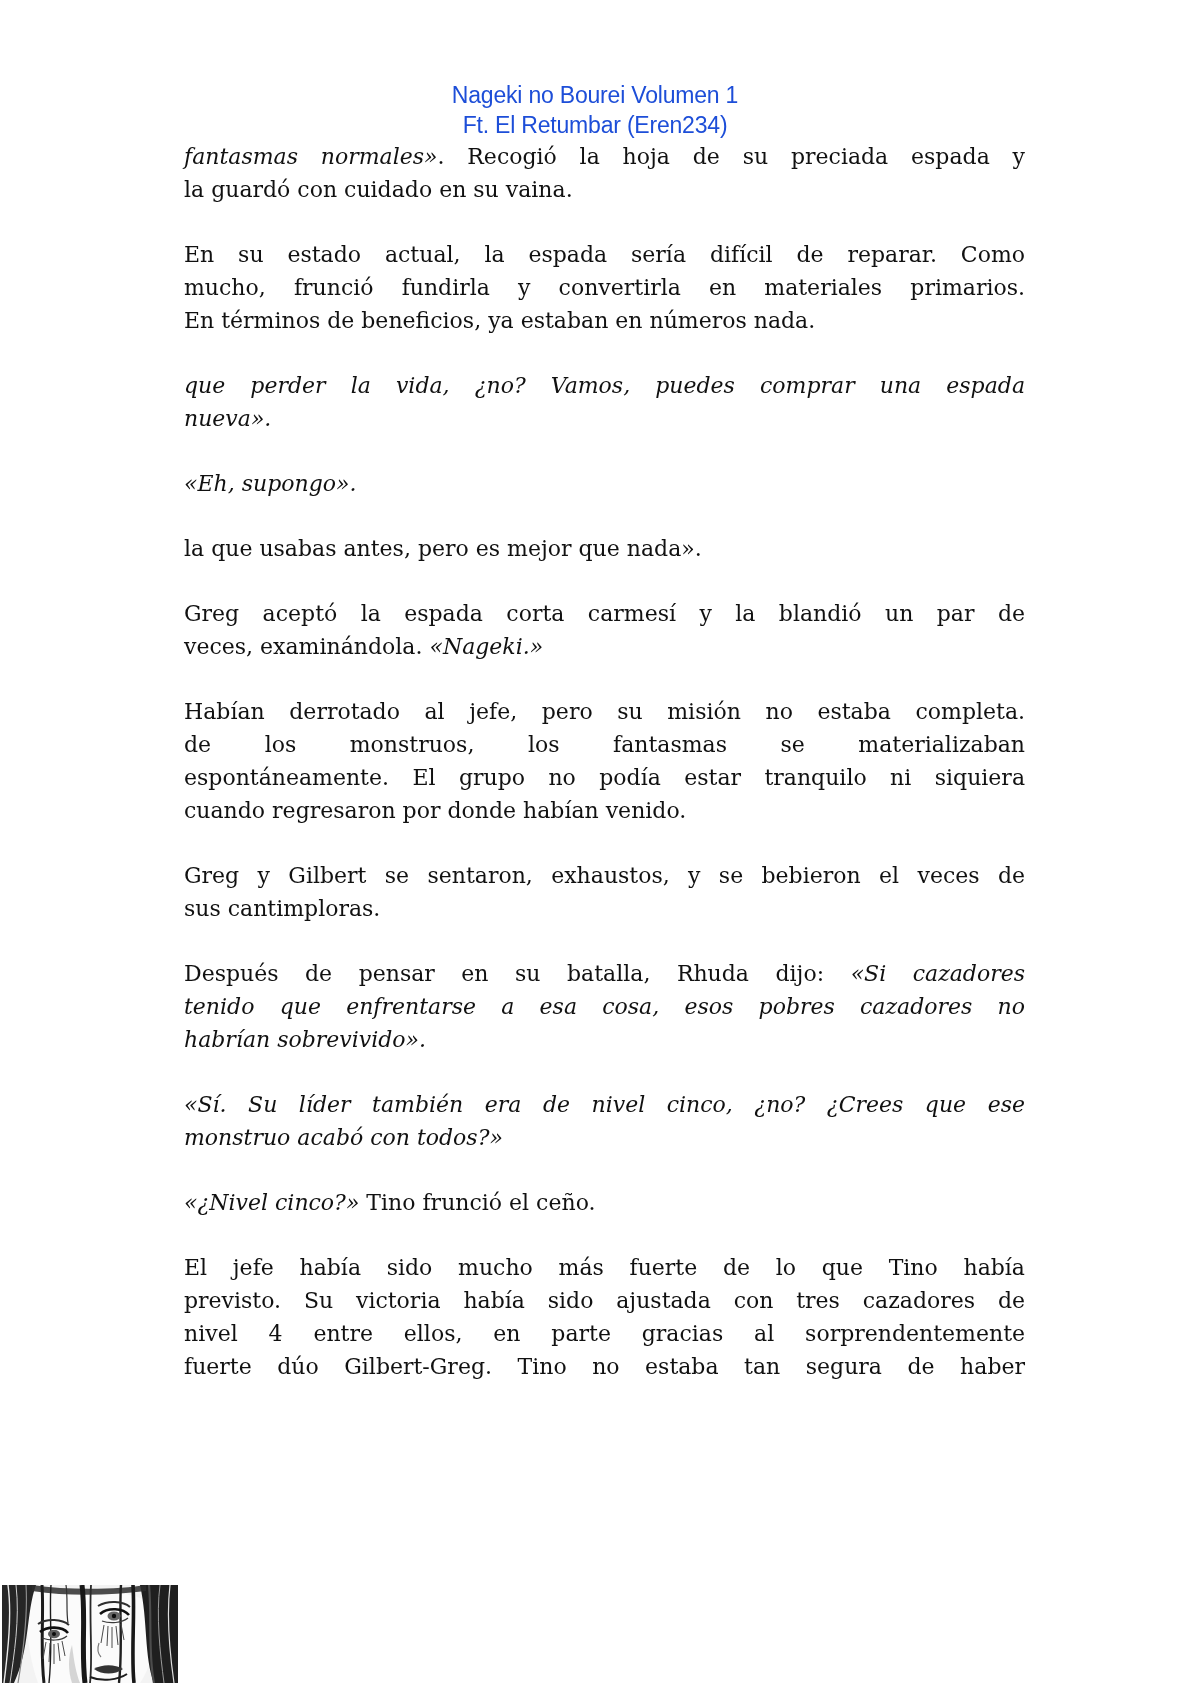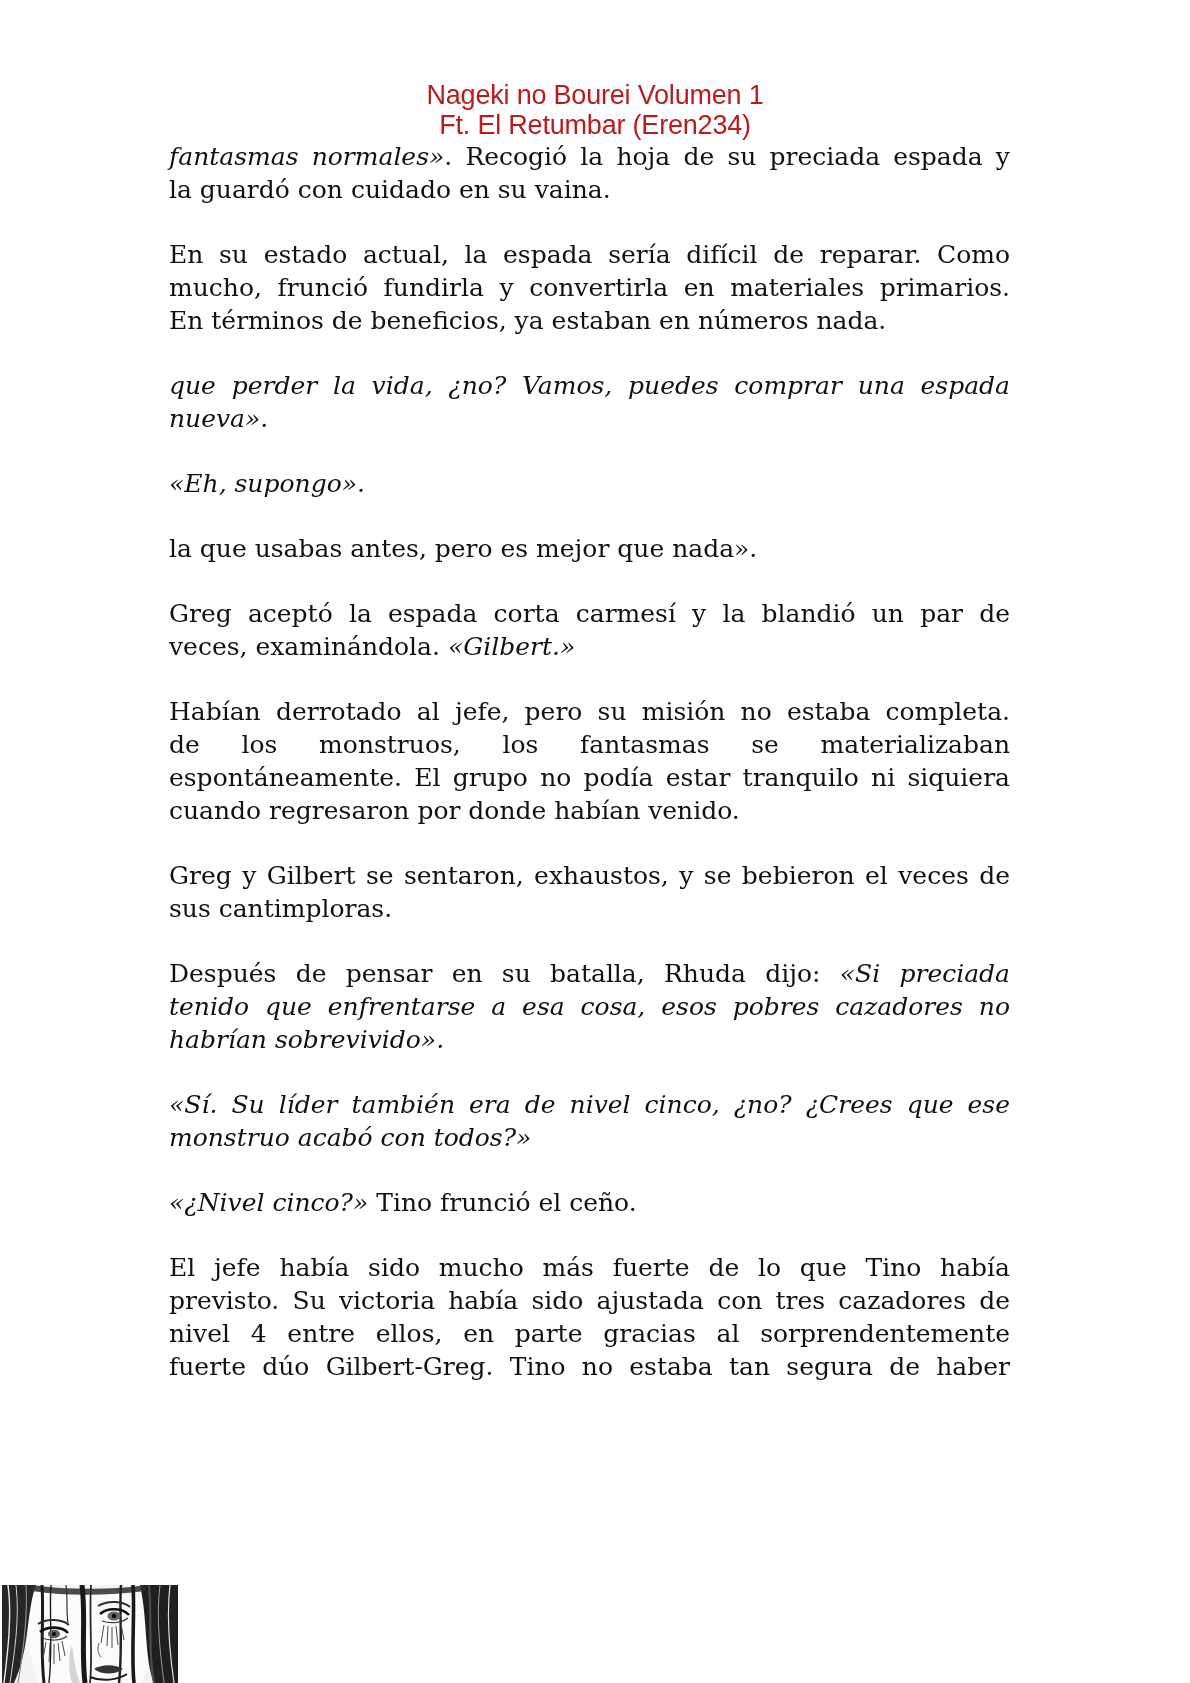--- a/index.html
+++ b/index.html
@@ -16,31 +16,31 @@
     font-family: "DejaVu Serif", serif;
     color: #111111;
   }
   .doc-header {
     position: absolute;
     top: 80px;
     left: 0;
     width: 100%;
     text-align: center;
     font-family: "Liberation Sans", sans-serif;
-    font-size: 27px;
+    font-size: 23px;
     line-height: 30px;
-    color: #b91c1c;
+    color: #1d4ed8;
     letter-spacing: -0.2px;
   }
   .content {
     position: absolute;
     top: 140px;
-    left: 169px;
+    left: 184px;
     width: 841px;
-    font-size: 25px;
+    font-size: 22px;
     line-height: 33px;
   }
   .para { margin: 0 0 32px 0; }
   .line {
     text-align: justify;
     text-align-last: justify;
     white-space: normal;
   }
   .line.lastline { text-align-last: left; }
   .it { font-style: italic; }
@@ -78,34 +78,34 @@
         <div class="line lastline"><span class="it">nueva».</span></div>
       </div>
       <div class="para">
         <div class="line lastline"><span class="it">«Eh, supongo».</span></div>
       </div>
       <div class="para">
         <div class="line lastline"><span>la que usabas antes, pero es mejor que nada».</span></div>
       </div>
       <div class="para">
         <div class="line"><span>Greg aceptó la espada corta carmesí y la blandió un par de</span></div>
-        <div class="line lastline"><span>veces, examinándola. </span><span class="it">«Gilbert.»</span></div>
+        <div class="line lastline"><span>veces, examinándola. </span><span class="it">«Nageki.»</span></div>
       </div>
       <div class="para">
         <div class="line"><span>Habían derrotado al jefe, pero su misión no estaba completa.</span></div>
         <div class="line"><span>de los monstruos, los fantasmas se materializaban</span></div>
         <div class="line"><span>espontáneamente. El grupo no podía estar tranquilo ni siquiera</span></div>
         <div class="line lastline"><span>cuando regresaron por donde habían venido.</span></div>
       </div>
       <div class="para">
         <div class="line"><span>Greg y Gilbert se sentaron, exhaustos, y se bebieron el veces de</span></div>
         <div class="line lastline"><span>sus cantimploras.</span></div>
       </div>
       <div class="para">
-        <div class="line"><span>Después de pensar en su batalla, Rhuda dijo: </span><span class="it">«Si preciada</span></div>
+        <div class="line"><span>Después de pensar en su batalla, Rhuda dijo: </span><span class="it">«Si cazadores</span></div>
         <div class="line"><span class="it">tenido que enfrentarse a esa cosa, esos pobres cazadores no</span></div>
         <div class="line lastline"><span class="it">habrían sobrevivido».</span></div>
       </div>
       <div class="para">
         <div class="line"><span class="it">«Sí. Su líder también era de nivel cinco, ¿no? ¿Crees que ese</span></div>
         <div class="line lastline"><span class="it">monstruo acabó con todos?»</span></div>
       </div>
       <div class="para">
         <div class="line lastline"><span class="it">«¿Nivel cinco?» </span><span>Tino frunció el ceño.</span></div>
       </div>

